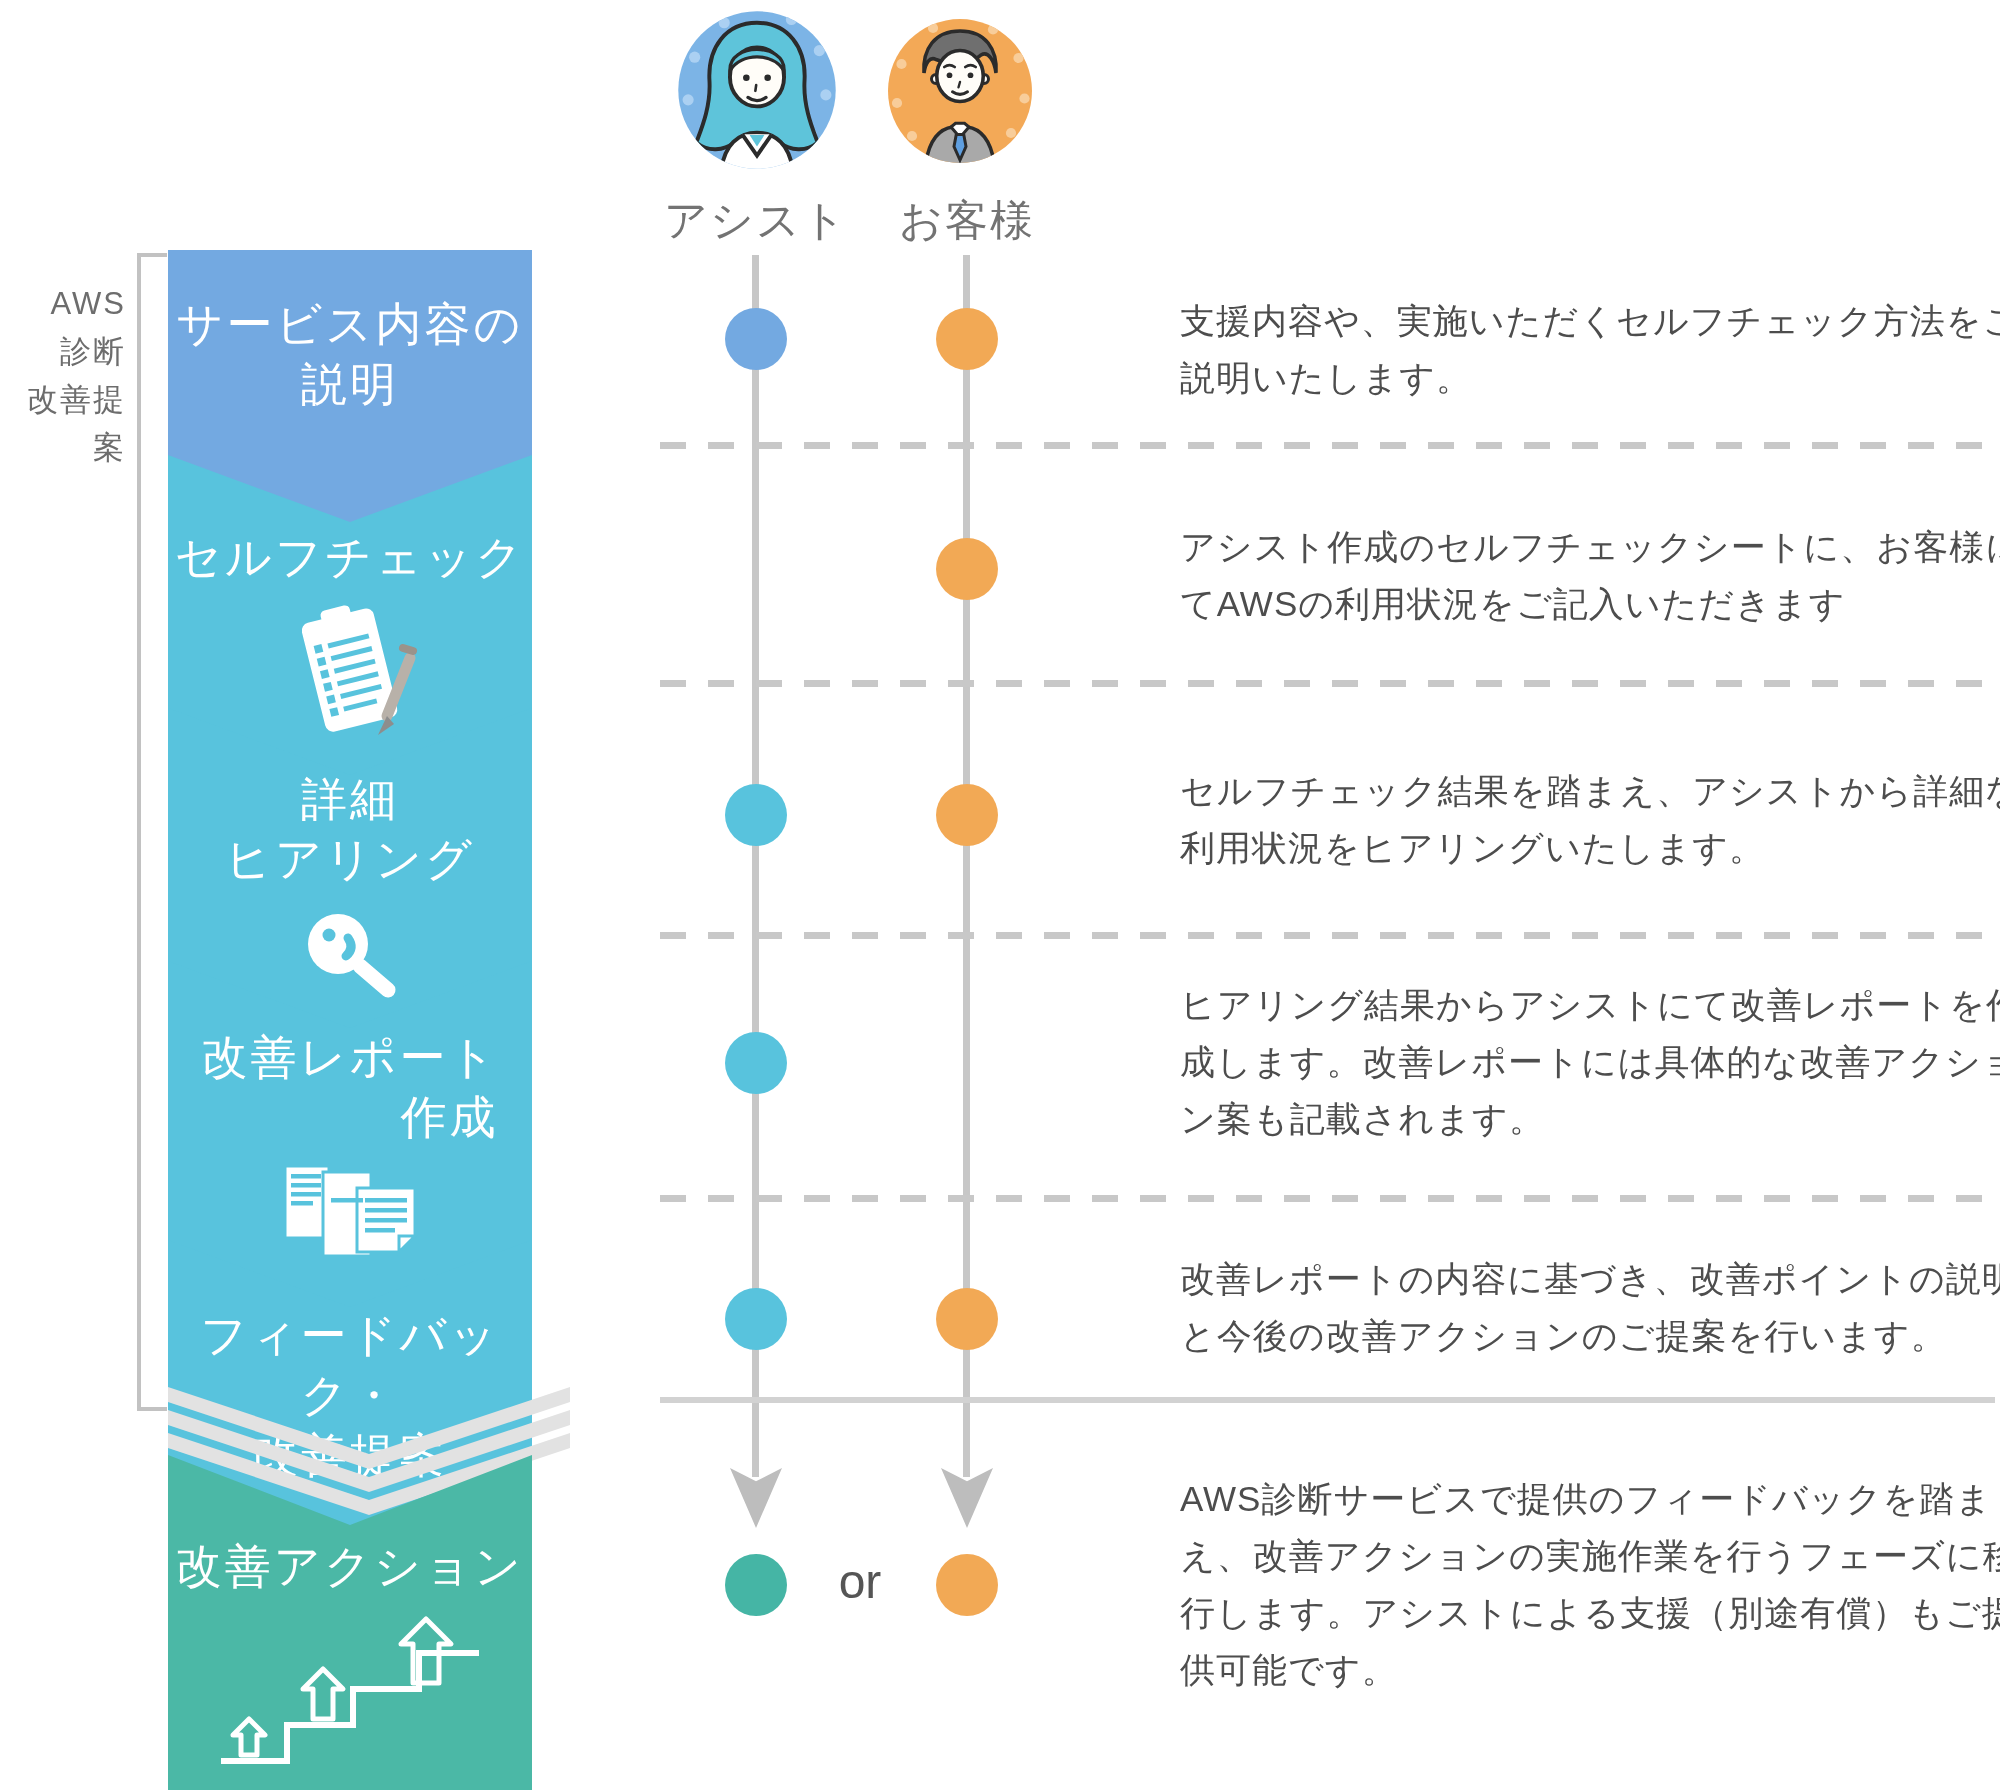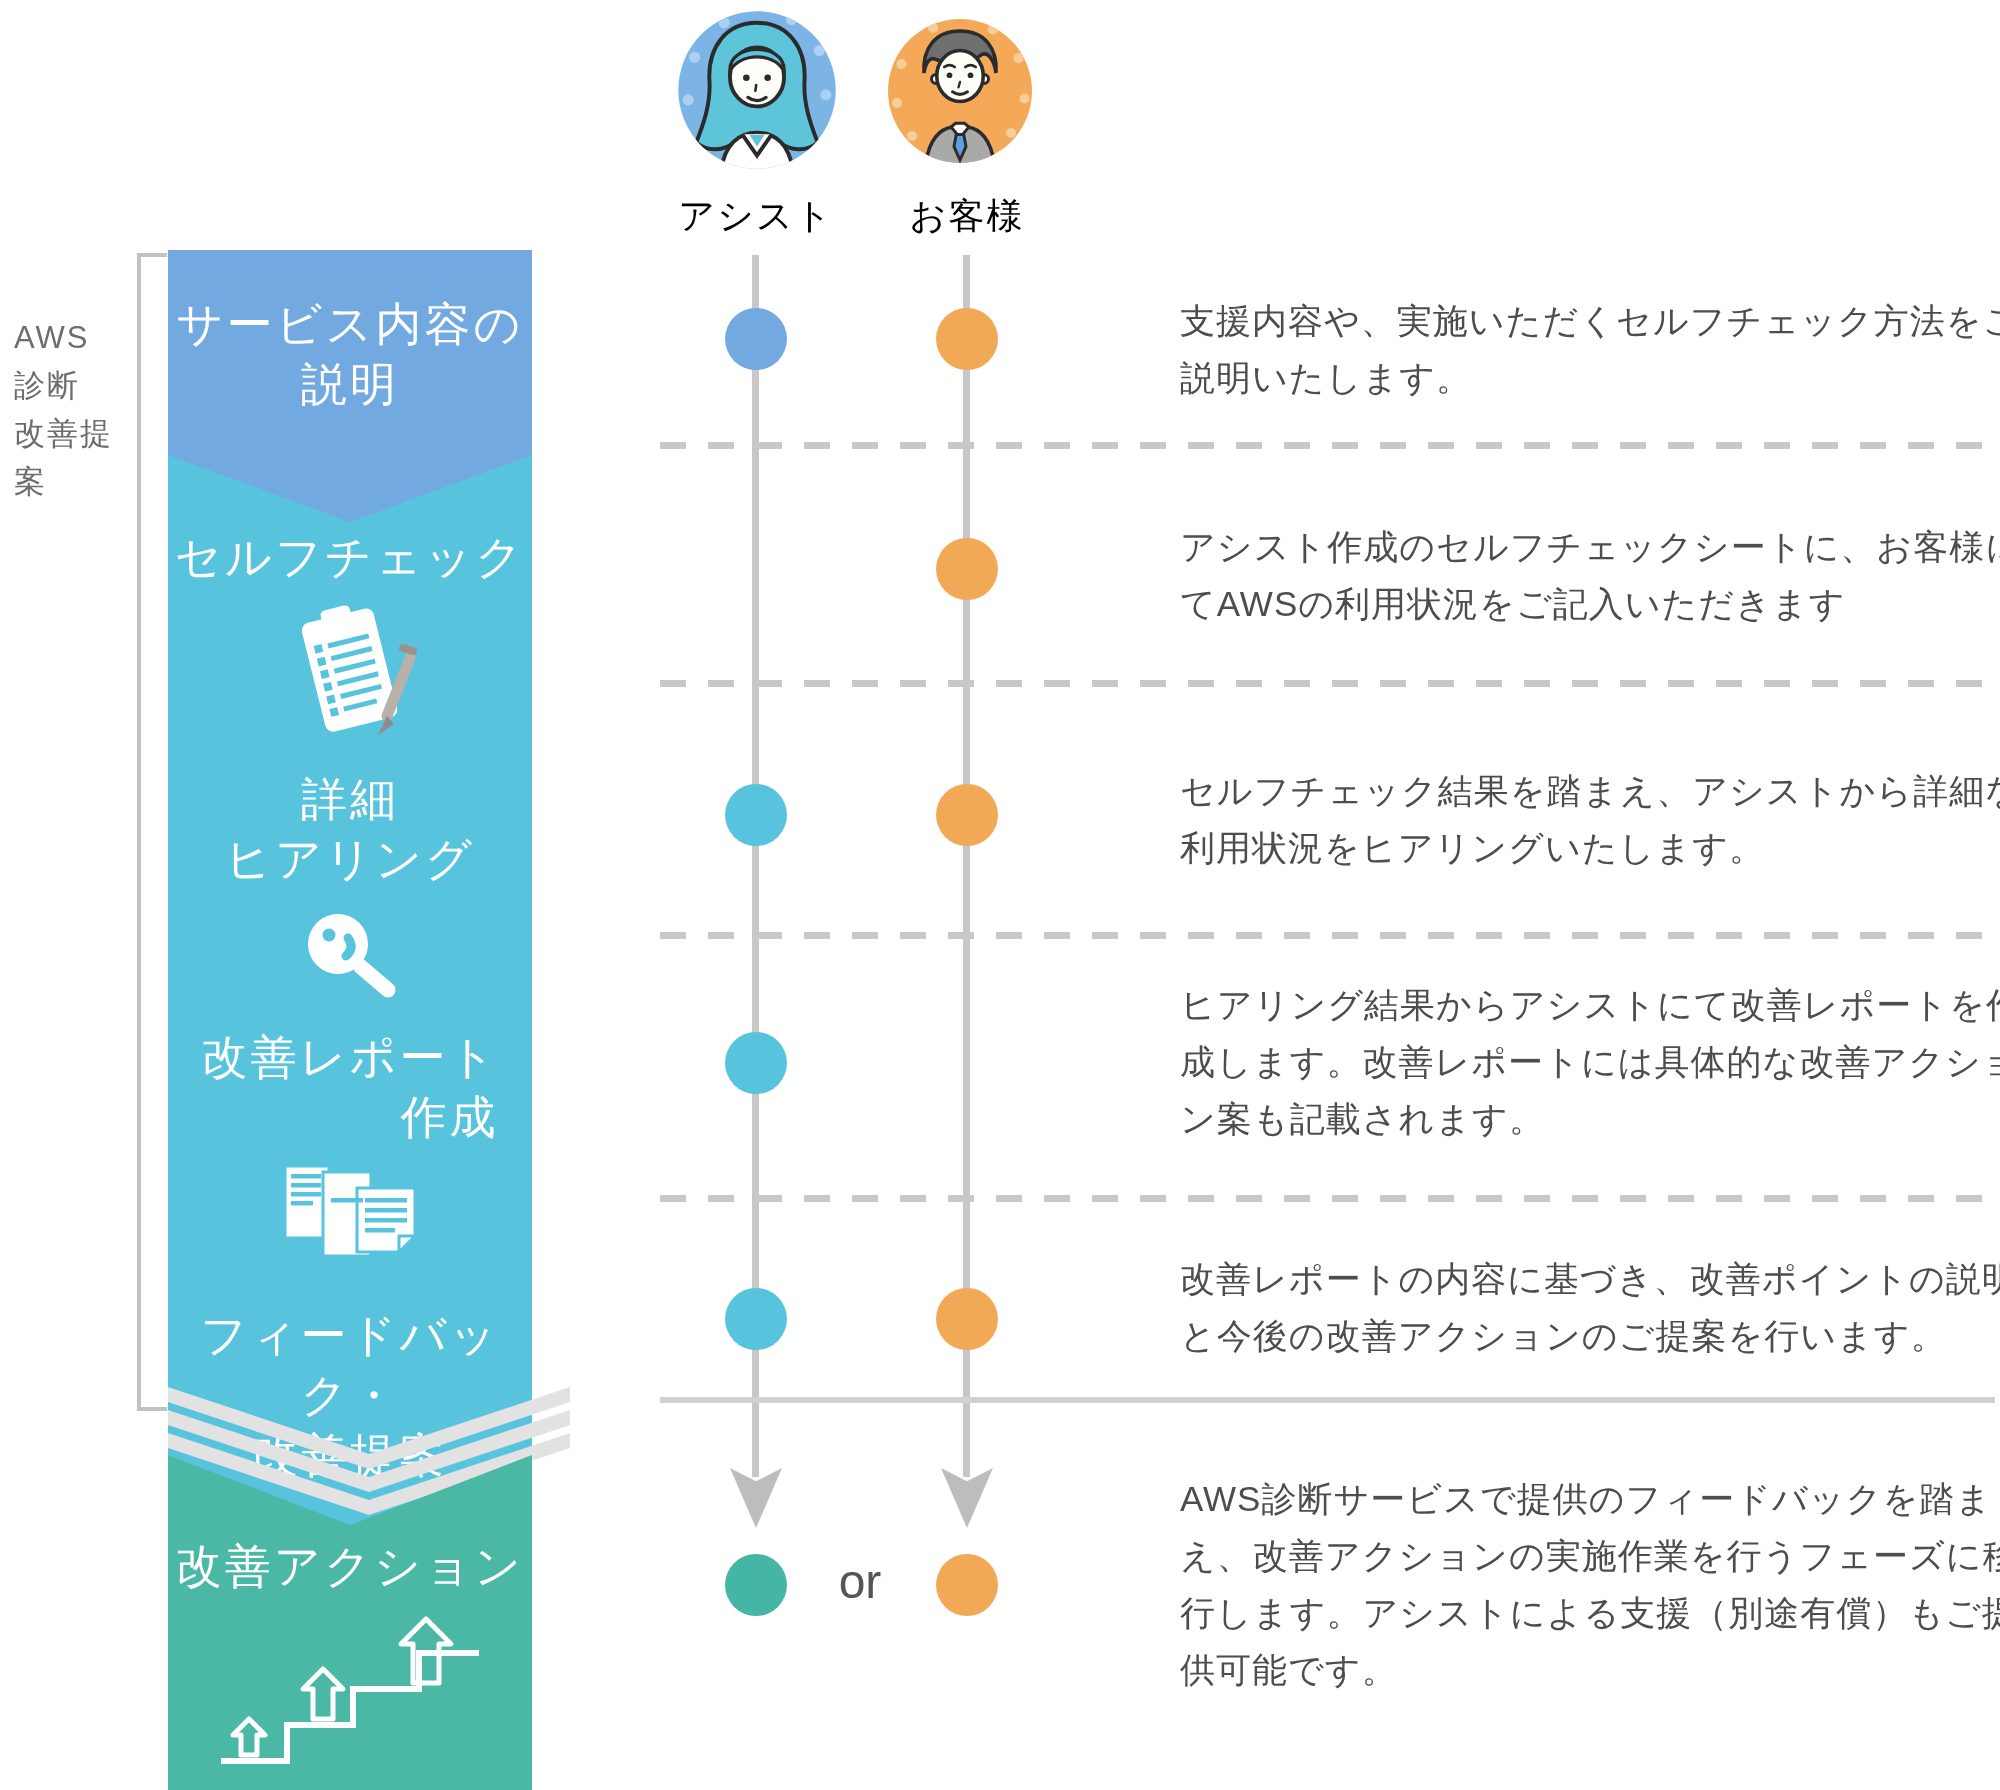--- a/index.html
+++ b/index.html
@@ -1,21 +1,21 @@
 <!DOCTYPE html>
 <html><head>
 <meta charset="utf-8">
 <style>
   html,body{margin:0;padding:0;background:#fff;}
   .canvas{position:relative;width:2000px;height:1790px;background:#fff;overflow:hidden;
           font-family:"Liberation Sans","DejaVu Sans",sans-serif;}
 
   
-  .aws-label{position:absolute;left:14px;top:280px;width:112px;
-             font-size:31px;line-height:1.55;letter-spacing:2px;color:#6d6d6d;margin-top:34px;}
+  .aws-label{position:absolute;left:14px;top:280px;width:112px;text-align:right;
+             font-size:31px;line-height:1.55;letter-spacing:2px;color:#6d6d6d;}
   .bracket-v{position:absolute;left:137px;top:253px;width:4px;height:1158px;background:#c2c2c2;}
   .bracket-t{position:absolute;left:137px;width:30px;height:4px;background:#c2c2c2;}
 
   
   .chev{position:absolute;left:168px;width:364px;display:flex;flex-direction:column;
         align-items:center;color:#fff;text-align:center;}
   .chev .title{font-size:46px;line-height:1.3;letter-spacing:3px;}
   .chev-1{top:250px;height:254px;background:#73a9e1;padding-top:45px;
           clip-path:polygon(0 0,100% 0,100% calc(100% - 67px),50% 100%,0 calc(100% - 67px));}
   .chev-mid{background:#58c3dd;
@@ -33,22 +33,22 @@
   
   .vline{position:absolute;top:255px;width:7px;height:1222px;background:#c7c7c7;}
   .vline.assist{left:752px;} .vline.customer{left:963px;}
   .arrowhead{position:absolute;top:1468px;width:52px;height:60px;background:#bdbdbd;
              clip-path:polygon(0 0,50% 22%,100% 0,50% 100%);}
   .arrowhead.assist{left:730px;} .arrowhead.customer{left:941px;}
   .dash{position:absolute;left:660px;width:1335px;height:7px;
         background:repeating-linear-gradient(90deg,#c8c8c8 0 26px,transparent 26px 48px);}
   .hline{position:absolute;left:660px;top:1397px;width:1335px;height:6px;background:#d2d2d2;}
 
-  .plabel{position:absolute;top:192px;width:210px;text-align:center;font-size:36px;
-          letter-spacing:2px;color:#000000;}
+  .plabel{position:absolute;top:192px;width:210px;text-align:center;font-size:43px;
+          letter-spacing:2px;color:#737373;}
   .plabel.assist{left:651px;} .plabel.customer{left:862px;}
   .avatar{position:absolute;}
 
   .dot{position:absolute;width:62px;height:62px;border-radius:50%;}
   .dot.assist{left:725px;} .dot.customer{left:936px;}
   .dot.c-blue{background:#73a9e1;} .dot.c-cyan{background:#58c3dd;}
   .dot.c-teal{background:#45b5a5;} .dot.c-orange{background:#f2a955;}
   .r1{top:308px;} .r2{top:538px;} .r3{top:784px;} .r4{top:1032px;} .r5{top:1288px;} .r6{top:1554px;}
   .or-label{position:absolute;left:815px;top:1554px;width:90px;text-align:center;
             font-size:48px;color:#555;}

